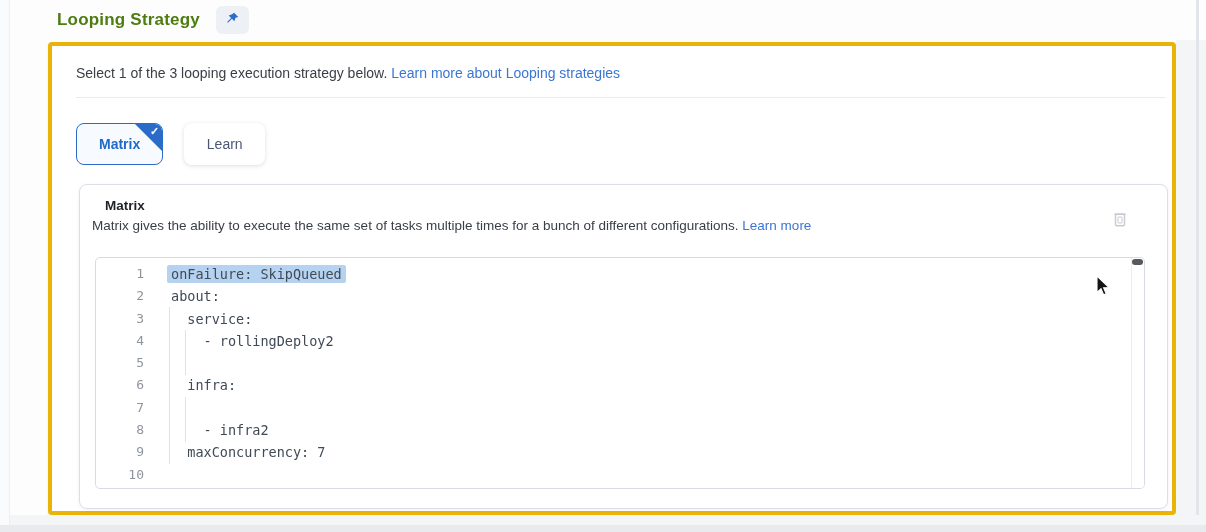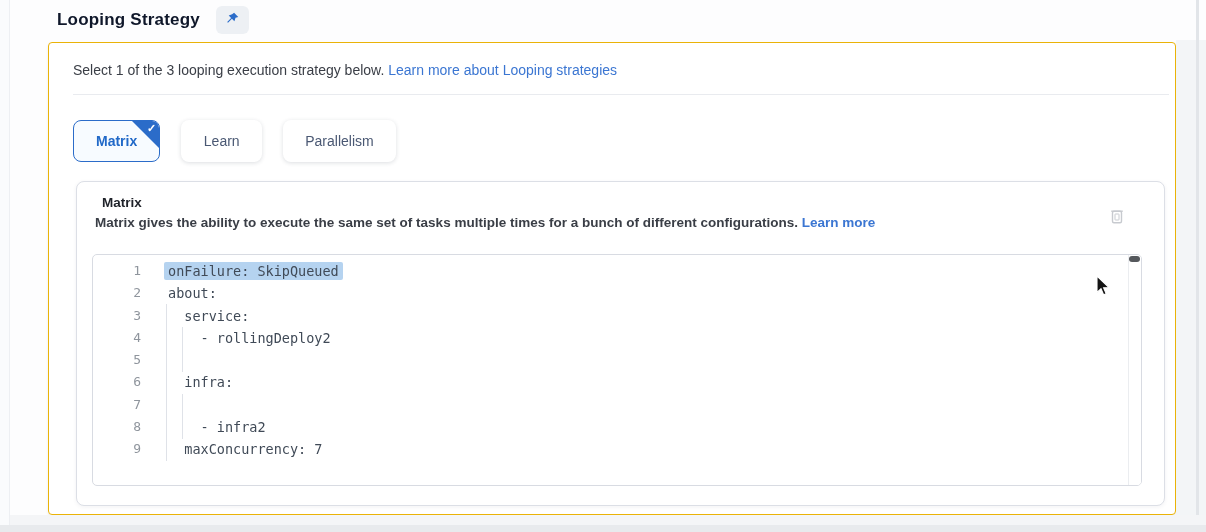--- a/index.html
+++ b/index.html
@@ -8,38 +8,38 @@
 
   .page { position:absolute; inset:0; }
 
   .left-strip { position:absolute; left:0; top:0; bottom:0; width:10px; background:#fafbfd; border-right:1px solid #edeff3; }
   .right-area { position:absolute; top:40px; bottom:0; left:1176px; right:0; background:#f3f5f7; }
   .right-line { position:absolute; top:0; bottom:0; right:7px; width:3px; background:#e2e5e9; }
   .bottom-strip { position:absolute; left:10px; right:0; top:515px; height:10px; background:#f4f5f7; }
   .bottom-strip2 { position:absolute; left:0; right:0; top:525px; bottom:0; background:#e8eaed; }
 
   .page-header { position:absolute; left:57px; top:4px; height:32px; display:flex; align-items:center; gap:16px; }
-  .page-title { font-size:17px; font-weight:bold; color:#0f172a; letter-spacing:.2px; }
+  .page-title { font-size:17px; font-weight:bold; color:#4d7c0f; letter-spacing:.2px; }
   .pin-btn { width:33px; height:28px; background:#edf0f4; border:none; border-radius:6px; display:flex; align-items:center; justify-content:center; cursor:pointer; }
 
-  .card { position:absolute; left:48px; top:42px; width:1128px; height:473px; background:#ffffff; border:1px solid #eab308; border-radius:4px; box-shadow:0 2px 3px rgba(30,40,60,.07); }
+  .card { position:absolute; left:48px; top:42px; width:1128px; height:473px; background:#ffffff; border:4px solid #eab308; border-radius:4px; box-shadow:0 2px 3px rgba(30,40,60,.07); }
 
   .intro { position:absolute; left:24px; top:19px; font-size:14px; color:#3a3e46; white-space:nowrap; }
   .link { color:#3b76d2; text-decoration:none; cursor:pointer; }
   .divider { position:absolute; left:24px; right:6px; top:51px; height:1px; background:#e9ebef; }
 
   .tabs { position:absolute; left:24px; top:77px; display:flex; gap:21px; align-items:stretch; height:42px; }
   .tab { position:relative; min-width:81px; padding:0 22px; background:#ffffff; border-radius:8px; box-shadow:0 1px 4px rgba(40,50,70,.16); display:flex; align-items:center; justify-content:center; font-size:14px; color:#4a5873; cursor:pointer; overflow:hidden; }
   .tab.selected { background:#f7fbff; border:1.5px solid #2b6cc9; color:#2169c8; font-weight:bold; box-shadow:none; }
   .tab .corner { position:absolute; top:0; right:0; width:0; height:0; border-top:27px solid #2b6cc9; border-left:27px solid transparent; }
   .tab .check { position:absolute; top:1px; right:3px; color:#fff; font-size:11px; font-weight:bold; }
 
   .panel { position:absolute; left:27px; top:138px; width:1089px; height:325px; background:#fff; border:1px solid #dcdfe6; border-radius:8px; box-shadow:0 1px 4px rgba(30,40,60,.06); }
   .panel-title { position:absolute; left:25px; top:13px; font-size:13.5px; font-weight:bold; color:#1f2229; }
-  .panel-desc { position:absolute; left:18px; top:33px; font-size:13.5px; color:#3a3e46; white-space:nowrap;font-weight:bold; }
+  .panel-desc { position:absolute; left:12px; top:33px; font-size:13.5px; color:#3a3e46; white-space:nowrap; }
   .trash-btn { position:absolute; right:34px; top:22px; width:26px; height:26px; background:transparent; border:none; cursor:pointer; display:flex; align-items:center; justify-content:center; }
 
   .editor { position:absolute; left:15px; top:72px; width:1050px; height:232px; border:1px solid #d8dbe2; border-radius:5px; background:#fff; overflow:hidden; }
   .code-lines { position:absolute; left:0; top:5px; right:14px; font-family:"DejaVu Sans Mono", monospace; }
   .code-line { display:flex; height:22.3px; line-height:22.3px; }
   .ln { flex:0 0 48px; text-align:right; font-size:13px; color:#8f959d; user-select:none; }
   .ct { padding-left:27px; font-size:13.5px; color:#404a57; white-space:pre; }
   .sel { background:#b5d3f0; border-radius:2px; padding:1px 4px; margin-left:-4px; }
   .indent-guide { position:absolute; width:1px; background:#dfe2e8; }
   .guide-a { left:73px; top:49px; height:157px; }
@@ -78,23 +78,20 @@
     <div class="divider"></div>
 
     <div class="tabs">
         <div class="tab selected">
           <span>Matrix</span>
           <span class="corner"></span>
           <span class="check">✓</span>
         </div>
         <div class="tab">
           <span>Learn</span>
-        </div>
-        <div class="tab">
-          <span>Parallelism</span>
         </div>
       </div>
 
     <div class="panel">
       <div class="panel-title">Matrix</div>
       <div class="panel-desc">
         <span>Matrix gives the ability to execute the same set of tasks multiple times for a bunch of different configurations.</span>
         <a class="link">Learn more</a>
       </div>
       <button class="trash-btn">
@@ -139,20 +136,24 @@
               <span class="ln">7</span>
             </div>
             <div class="code-line">
               <span class="ln">8</span>
               <span class="ct">    - infra2</span>
             </div>
             <div class="code-line">
               <span class="ln">9</span>
               <span class="ct">  maxConcurrency: 7</span>
             </div>
+            <div class="code-line">
+              <span class="ln">10</span>
+              <span class="ct"></span>
+            </div>
           </div>
         <div class="sb-track">
           <div class="sb-thumb"></div>
         </div>
       </div>
     </div>
 
   </div>
 
   <div class="right-area"></div>

